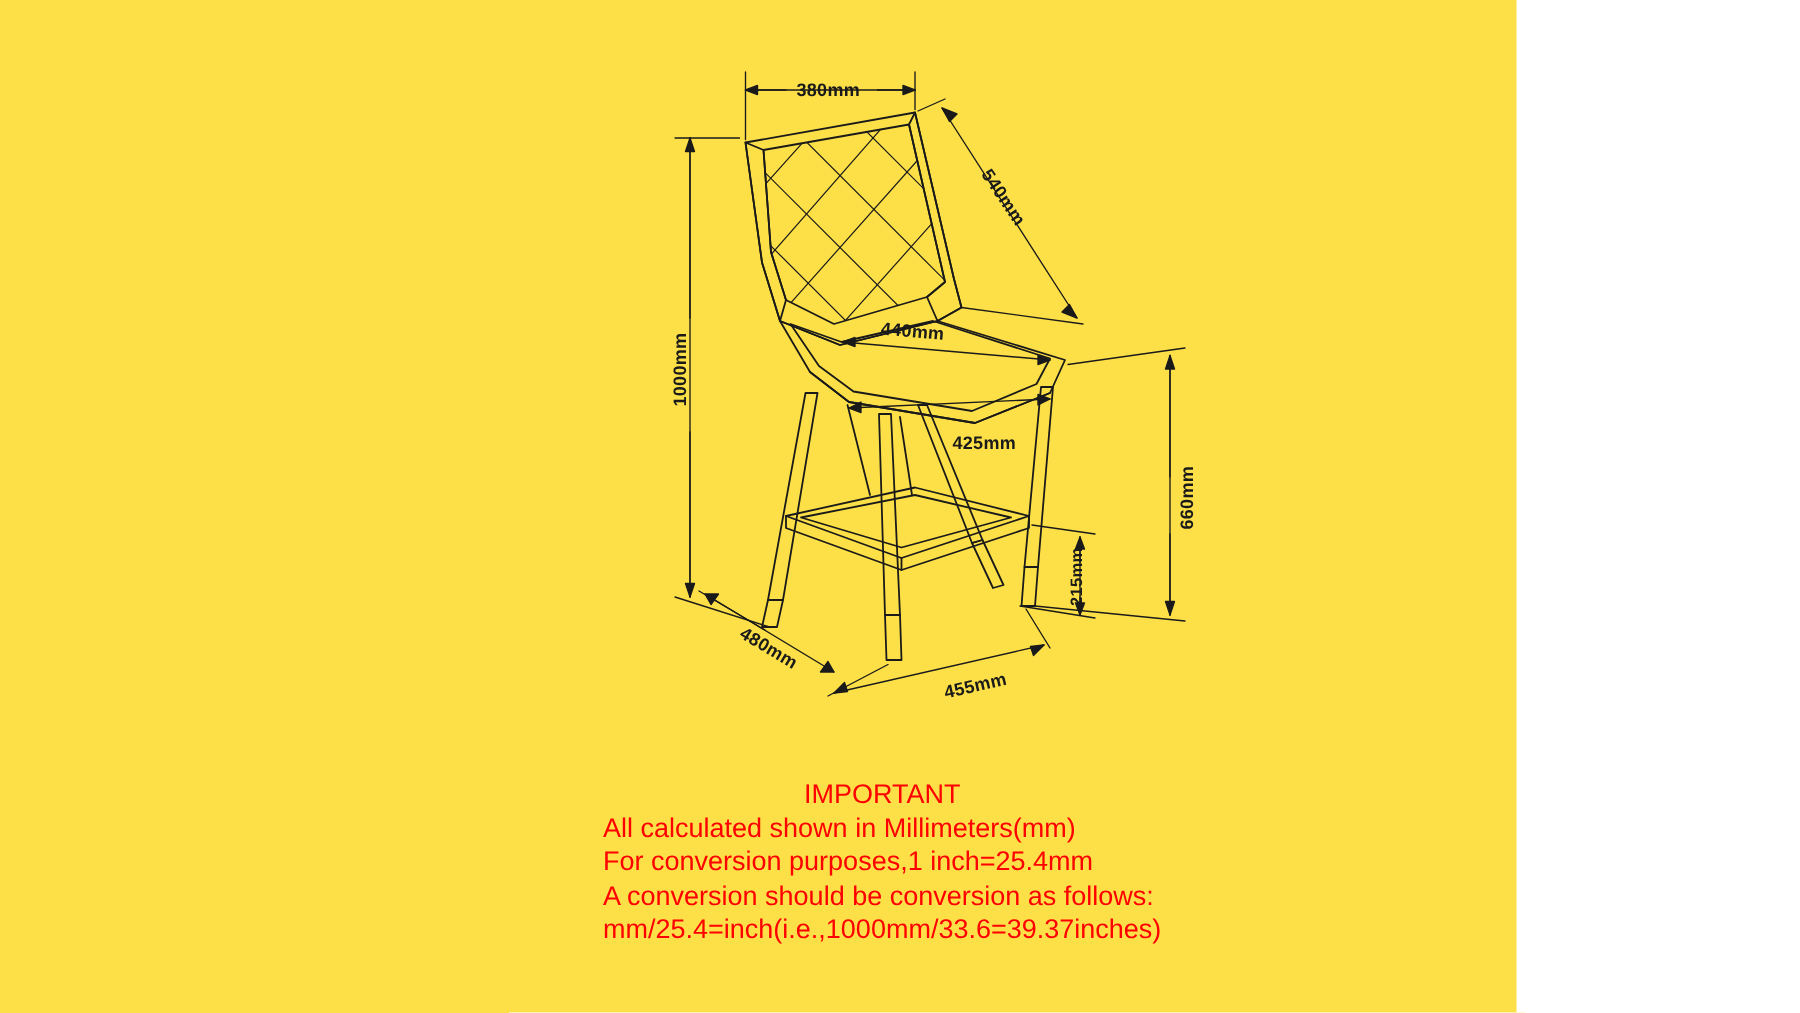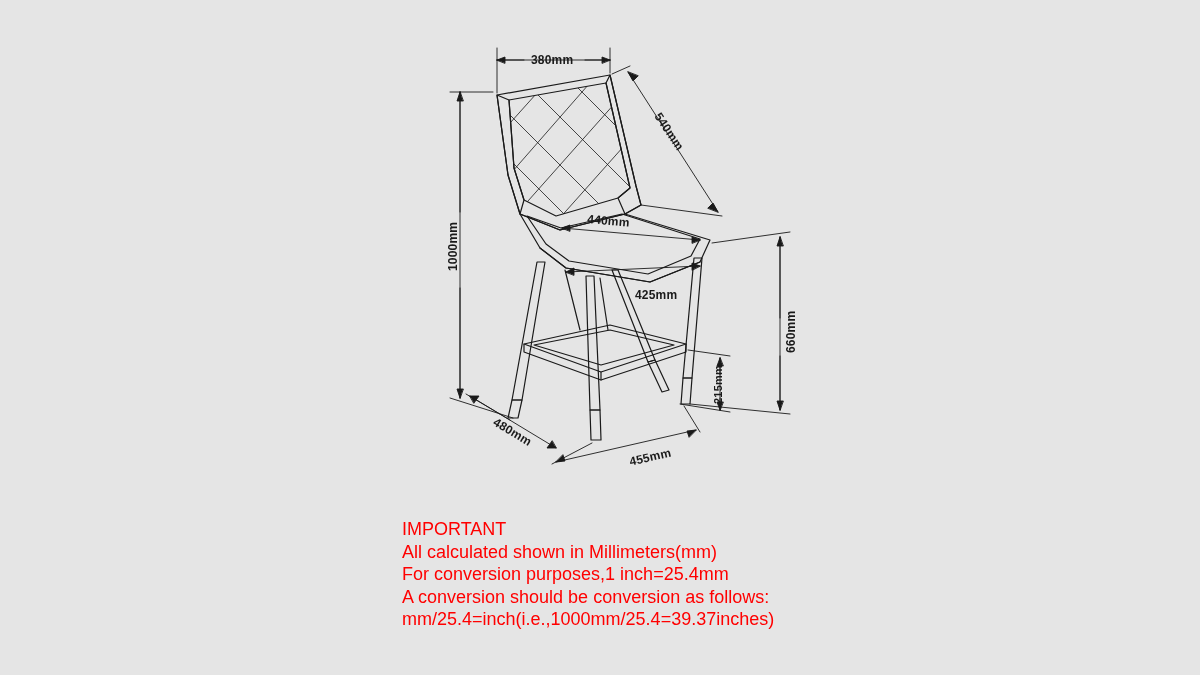--- a/index.html
+++ b/index.html
@@ -8,23 +8,23 @@
     background: #ffffff;
   }
   body {
     width: 1200px;
     height: 675px;
     overflow: hidden;
     font-family: "Liberation Sans", sans-serif;
   }
   #page {
     position: relative;
-    width: 1200px;
+    width: 1011px;
     height: 675px;
-    background: #e5e5e5;
+    background: #fde047;
   }
   #drawing {
     position: absolute;
     left: 0;
     top: 0;
     width: 1200px;
     height: 675px;
   }
   .dim-label {
     position: absolute;
@@ -47,20 +47,21 @@
     font-family: "Liberation Sans", sans-serif;
     font-size: 18px;
     line-height: 22.5px;
     white-space: nowrap;
   }
   .notes div {
     color: #ff0000;
   }
   .notes .title {
     font-weight: normal;
+    text-align: center;
   }
 </style>
 </head>
 <body>
 
 <div id="page">
 
   <svg id="drawing" viewBox="0 0 1200 675">
     <g fill="none" stroke="#1a1a1a" stroke-width="1.2" stroke-linejoin="round" stroke-linecap="round">
 
@@ -195,16 +196,16 @@
 
   <div class="dim-label" style="left:498px; top:415px; transform: rotate(31deg); transform-origin: left top;">480mm</div>
 
   <div class="dim-label" style="left:628px; top:455px; transform: rotate(-13deg); transform-origin: left top;">455mm</div>
 
   <div class="notes">
     <div class="title">IMPORTANT</div>
     <div>All calculated shown in Millimeters(mm)</div>
     <div>For conversion purposes,1 inch=25.4mm</div>
     <div>A conversion should be conversion as follows:</div>
-    <div>mm/25.4=inch(i.e.,1000mm/25.4=39.37inches)</div>
+    <div>mm/25.4=inch(i.e.,1000mm/33.6=39.37inches)</div>
   </div>
 
 </div>
 
 </body></html>

